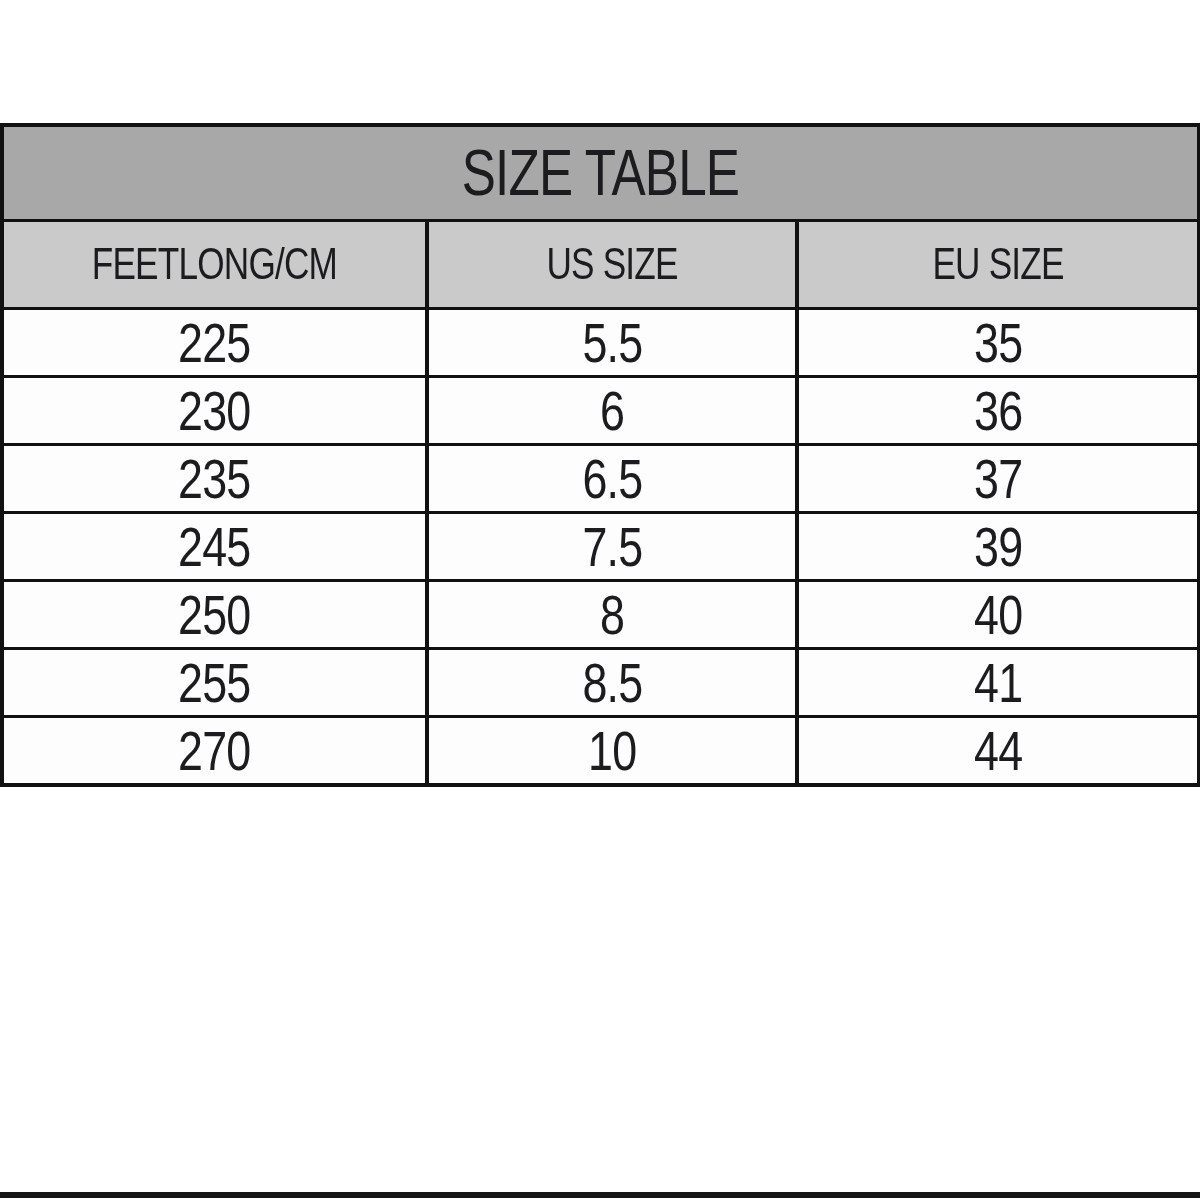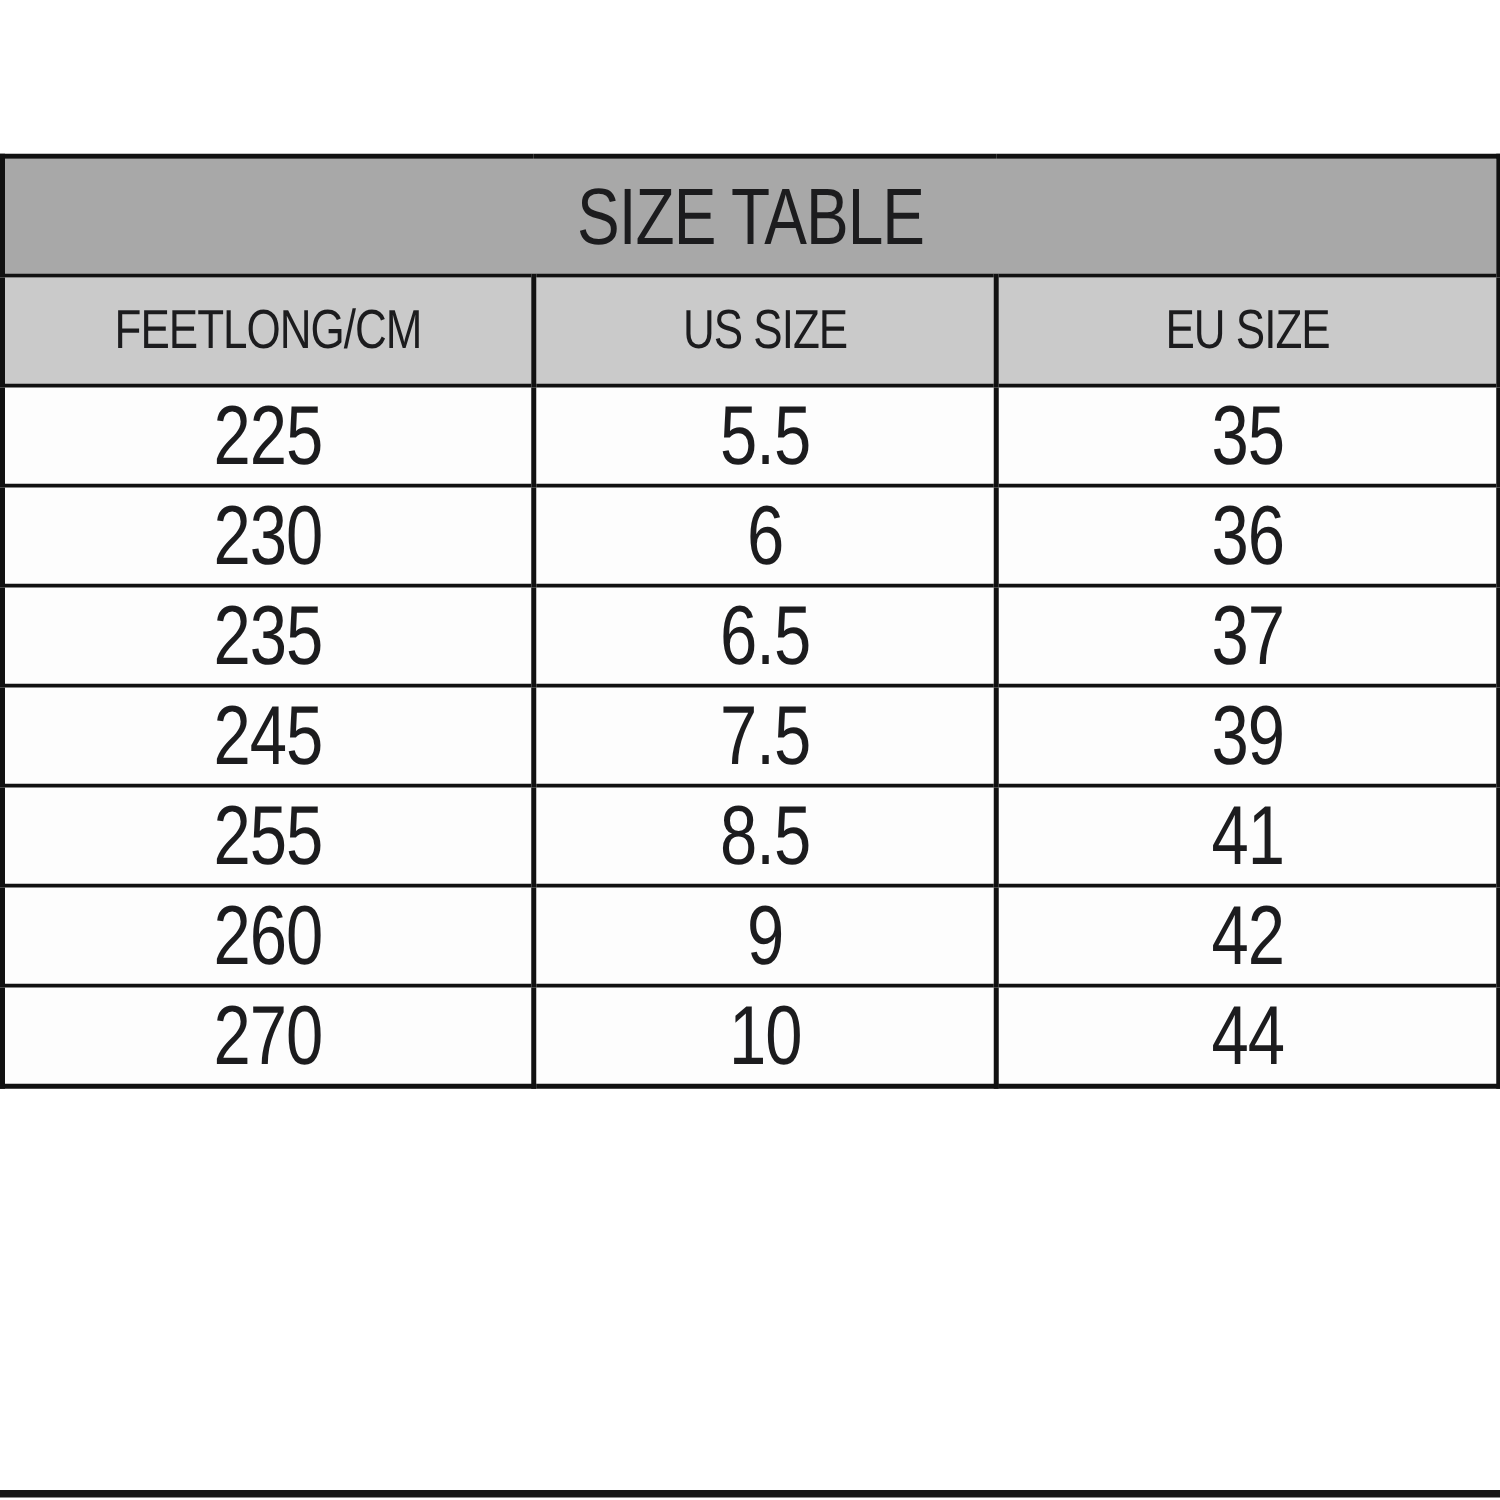--- a/index.html
+++ b/index.html
@@ -49,21 +49,21 @@
   }
   tr.header-row th {
     height: 88px;
     background: var(--header-bg);
     font-size: 44px;
     font-weight: 400;
   }
   tbody td {
     height: 66px;
     background: var(--row-bg);
-    font-size: 67px;
+    font-size: 56px;
     font-weight: 400;
   }
   tbody tr:last-child td { border-bottom-width: 4px; }
   
   .ct {
     display: inline-block;
     transform: scaleX(0.8);
     transform-origin: 50% 50%;
     letter-spacing: -1px;
   }
@@ -117,28 +117,28 @@
           <td><span class="ct">235</span></td>
           <td><span class="ct">6.5</span></td>
           <td><span class="ct">37</span></td>
         </tr>
         <tr>
           <td><span class="ct">245</span></td>
           <td><span class="ct">7.5</span></td>
           <td><span class="ct">39</span></td>
         </tr>
         <tr>
+          <td><span class="ct">250</span></td>
+          <td><span class="ct">8</span></td>
+          <td><span class="ct">40</span></td>
+        </tr>
+        <tr>
           <td><span class="ct">255</span></td>
           <td><span class="ct">8.5</span></td>
           <td><span class="ct">41</span></td>
-        </tr>
-        <tr>
-          <td><span class="ct">260</span></td>
-          <td><span class="ct">9</span></td>
-          <td><span class="ct">42</span></td>
         </tr>
         <tr>
           <td><span class="ct">270</span></td>
           <td><span class="ct">10</span></td>
           <td><span class="ct">44</span></td>
         </tr>
       </tbody>
   </table>
   <div class="bottom-line"></div>
 </div>

